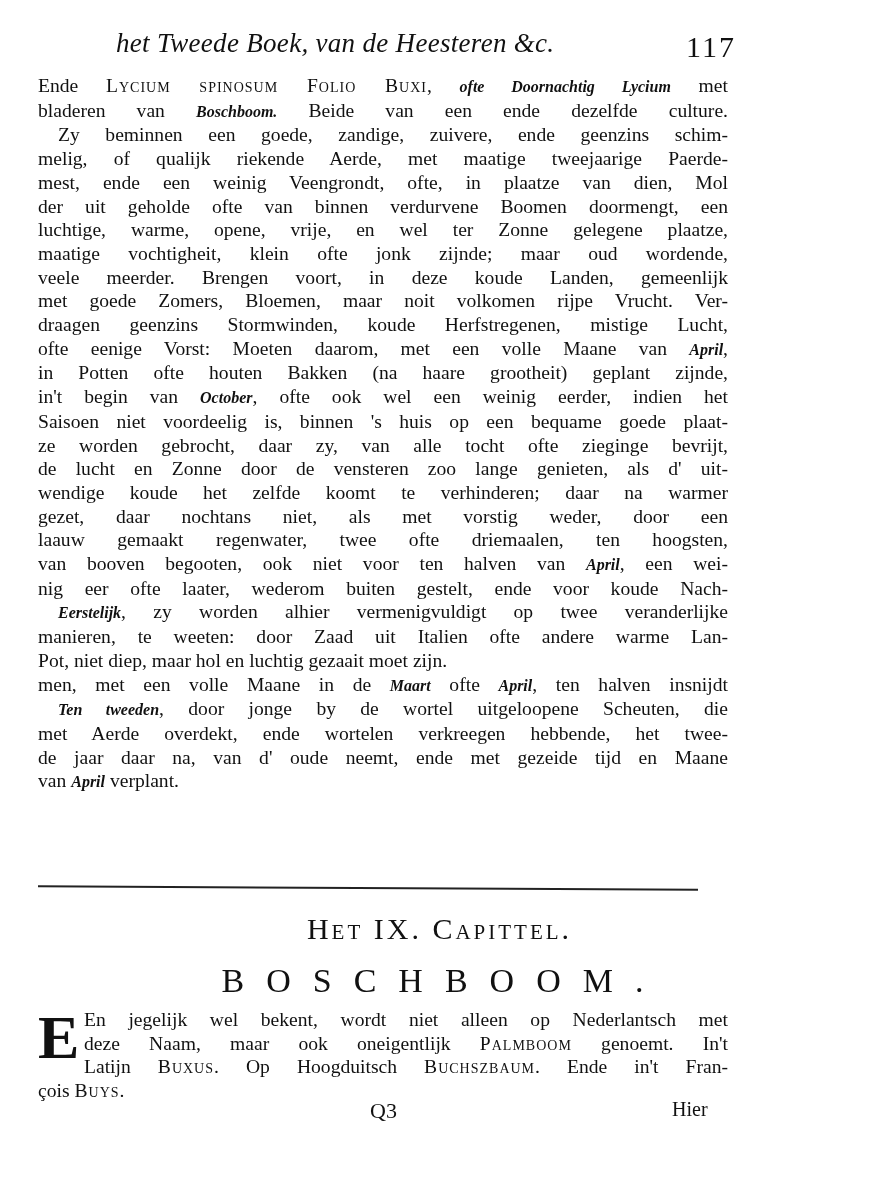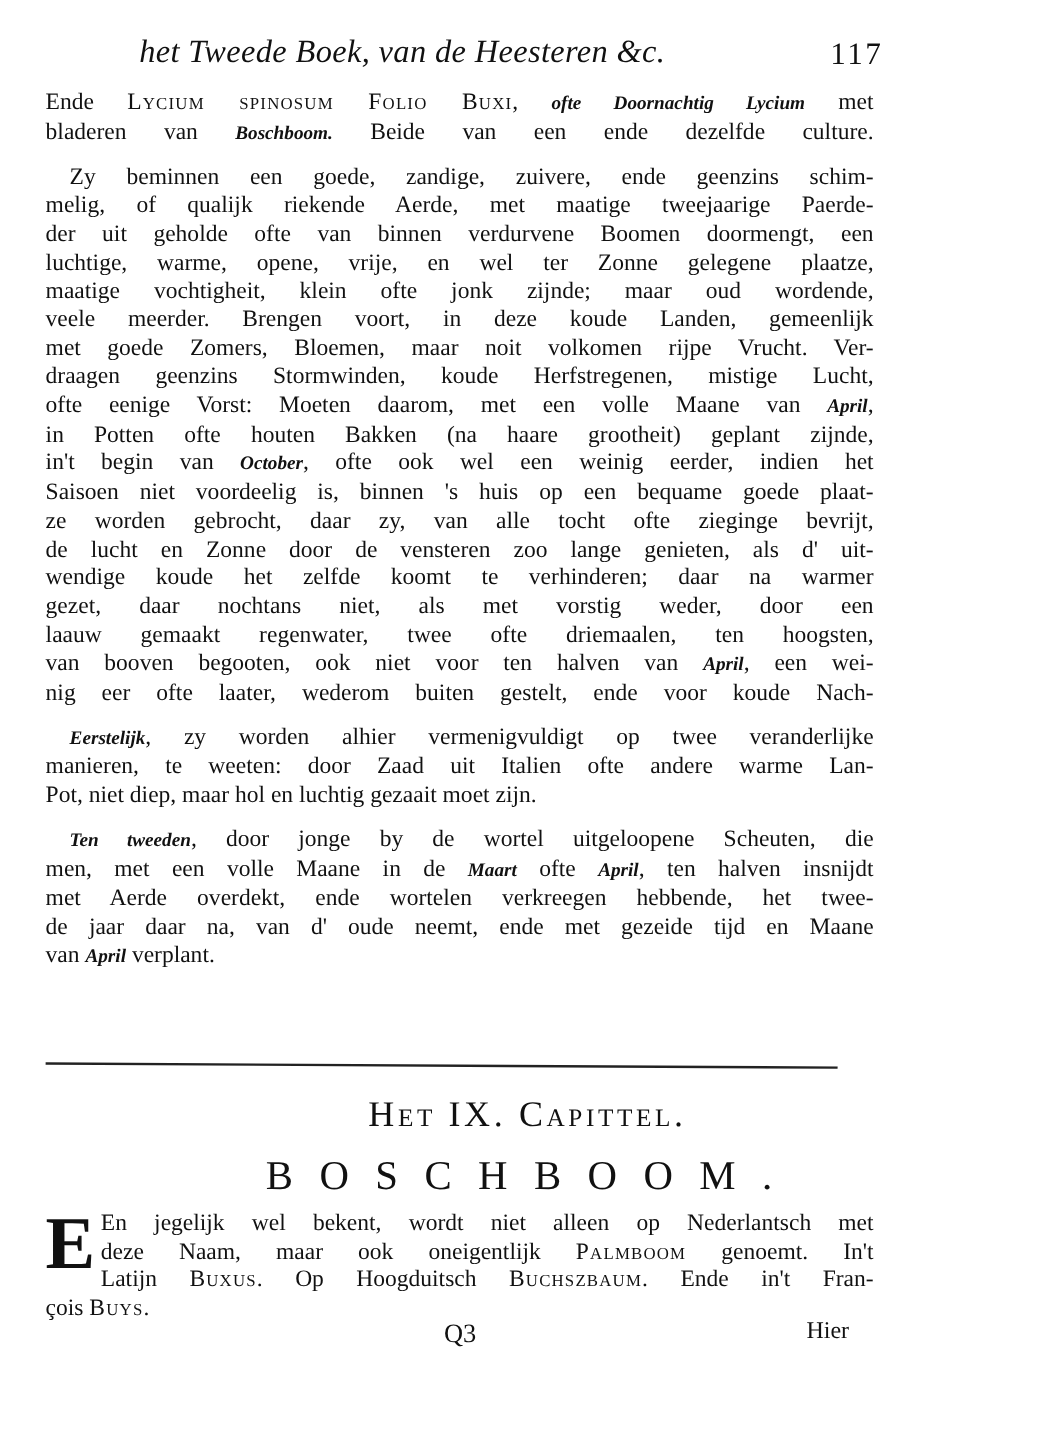--- a/index.html
+++ b/index.html
@@ -1,24 +1,24 @@
 <!DOCTYPE html>
 <html><head>
 <meta charset="utf-8">
 <style>
   html, body { margin:0; padding:0; background:#ffffff; }
   body { width:879px; height:1200px; overflow:hidden; position:relative; color:#111; }
   .page { position:absolute; left:0; top:0; width:879px; height:1200px; font-family:"Liberation Serif","DejaVu Serif",serif; }
   .running-head { position:absolute; top:28px; left:116px; width:620px; height:36px; }
   .rh-title { position:absolute; left:0; top:0; font-style:italic; font-size:27px; letter-spacing:0.3px; }
-  .rh-num { position:absolute; right:0; top:2px; font-size:26px; letter-spacing:2px; }
+  .rh-num { position:absolute; right:0; top:2px; font-size:30px; letter-spacing:2px; }
   .body { position:absolute; left:38px; top:74px; width:690px; font-size:19.6px; line-height:23.7px; }
   .ln { display:block; white-space:nowrap; text-align-last:justify; text-align:justify; }
   .ln.last { text-align-last:left; }
-  .ind { padding-left:20px;margin-top:13px; }
+  .ind { padding-left:20px; }
   .sc { font-variant:small-caps; letter-spacing:1px; }
   .it { font-style:italic; font-weight:bold; font-size:16px; }
   .rule { position:absolute; left:38px; top:887px; width:660px; height:2px; background:#222; transform:rotate(0.3deg); }
   .chap { position:absolute; top:912px; left:0; width:879px; text-align:center; font-size:30px; letter-spacing:3px; }
   .chap .sc2 { font-variant:small-caps; }
   .subj { position:absolute; top:962px; left:0; width:879px; text-align:center; font-size:34px; letter-spacing:22px; padding-left:8px; box-sizing:border-box; }
   .para2 { position:absolute; left:38px; top:1008px; width:690px; font-size:19.6px; line-height:23.7px; }
   .dropcap { position:absolute; left:0; top:4px; font-size:62px; line-height:50px; font-weight:bold; }
   .dc-ln { padding-left:46px; }
   .sig { position:absolute; top:1098px; left:370px; font-size:22px; }
@@ -31,42 +31,43 @@
   <div class="running-head">
     <span class="rh-title">het Tweede Boek, van de Heesteren &amp;c.</span>
     <span class="rh-num">117</span>
   </div>
 
   <div class="body" id="body-text">
       <span class="ln"><span>Ende </span><span class="sc">Lycium spinosum Folio Buxi</span><span>, </span><span class="it">ofte Doornachtig Lycium</span><span> met</span></span>
       <span class="ln"><span>bladeren van </span><span class="it">Boschboom.</span><span>  Beide van een ende dezelfde culture.</span></span>
       <span class="ln ind">Zy beminnen een goede, zandige, zuivere, ende geenzins schim-</span>
       <span class="ln">melig, of qualijk riekende Aerde, met maatige tweejaarige Paerde-</span>
+      <span class="ln">mest, ende een weinig Veengrondt, ofte, in plaatze van dien, Mol</span>
       <span class="ln">der uit geholde ofte van binnen verdurvene Boomen doormengt, een</span>
       <span class="ln">luchtige, warme, opene, vrije, en wel ter Zonne gelegene plaatze,</span>
       <span class="ln">maatige vochtigheit, klein ofte jonk zijnde; maar oud wordende,</span>
       <span class="ln">veele meerder. Brengen voort, in deze koude Landen, gemeenlijk</span>
       <span class="ln">met goede Zomers, Bloemen, maar noit volkomen rijpe Vrucht. Ver-</span>
       <span class="ln">draagen geenzins Stormwinden, koude Herfstregenen, mistige Lucht,</span>
       <span class="ln"><span>ofte eenige Vorst: Moeten daarom, met een volle Maane van </span><span class="it">April</span><span>,</span></span>
       <span class="ln">in Potten ofte houten Bakken (na haare grootheit) geplant zijnde,</span>
       <span class="ln"><span>in't begin van </span><span class="it">October</span><span>, ofte ook wel een weinig eerder, indien het</span></span>
       <span class="ln">Saisoen niet voordeelig is, binnen 's huis op een bequame goede plaat-</span>
       <span class="ln">ze worden gebrocht, daar zy, van alle tocht ofte zieginge bevrijt,</span>
       <span class="ln">de lucht en Zonne door de vensteren zoo lange genieten, als d' uit-</span>
       <span class="ln">wendige koude het zelfde koomt te verhinderen; daar na warmer</span>
       <span class="ln">gezet, daar nochtans niet, als met vorstig weder, door een</span>
       <span class="ln">laauw gemaakt regenwater, twee ofte driemaalen, ten hoogsten,</span>
       <span class="ln"><span>van booven begooten, ook niet voor ten halven van </span><span class="it">April</span><span>, een wei-</span></span>
       <span class="ln">nig eer ofte laater, wederom buiten gestelt, ende voor koude Nach-</span>
       <span class="ln ind"><span class="it">Eerstelijk</span><span>, zy worden alhier vermenigvuldigt op twee veranderlijke</span></span>
       <span class="ln">manieren, te weeten: door Zaad uit Italien ofte andere warme Lan-</span>
       <span class="ln last">Pot, niet diep, maar hol en luchtig gezaait moet zijn.</span>
+      <span class="ln"><span>men, met een volle Maane in de </span><span class="it">Maart</span><span> ofte </span><span class="it">April</span><span>, ten halven insnijdt</span></span>
       <span class="ln ind"><span class="it">Ten tweeden</span><span>, door jonge by de wortel uitgeloopene Scheuten, die</span></span>
-      <span class="ln"><span>men, met een volle Maane in de </span><span class="it">Maart</span><span> ofte </span><span class="it">April</span><span>, ten halven insnijdt</span></span>
       <span class="ln">met Aerde overdekt, ende wortelen verkreegen hebbende, het twee-</span>
       <span class="ln">de jaar daar na, van d' oude neemt, ende met gezeide tijd en Maane</span>
       <span class="ln last"><span>van </span><span class="it">April</span><span> verplant.</span></span>
     </div>
 
   <div class="rule"></div>
 
   <div class="chap">
     <span class="sc2">Het</span>
     <span>IX.</span>

